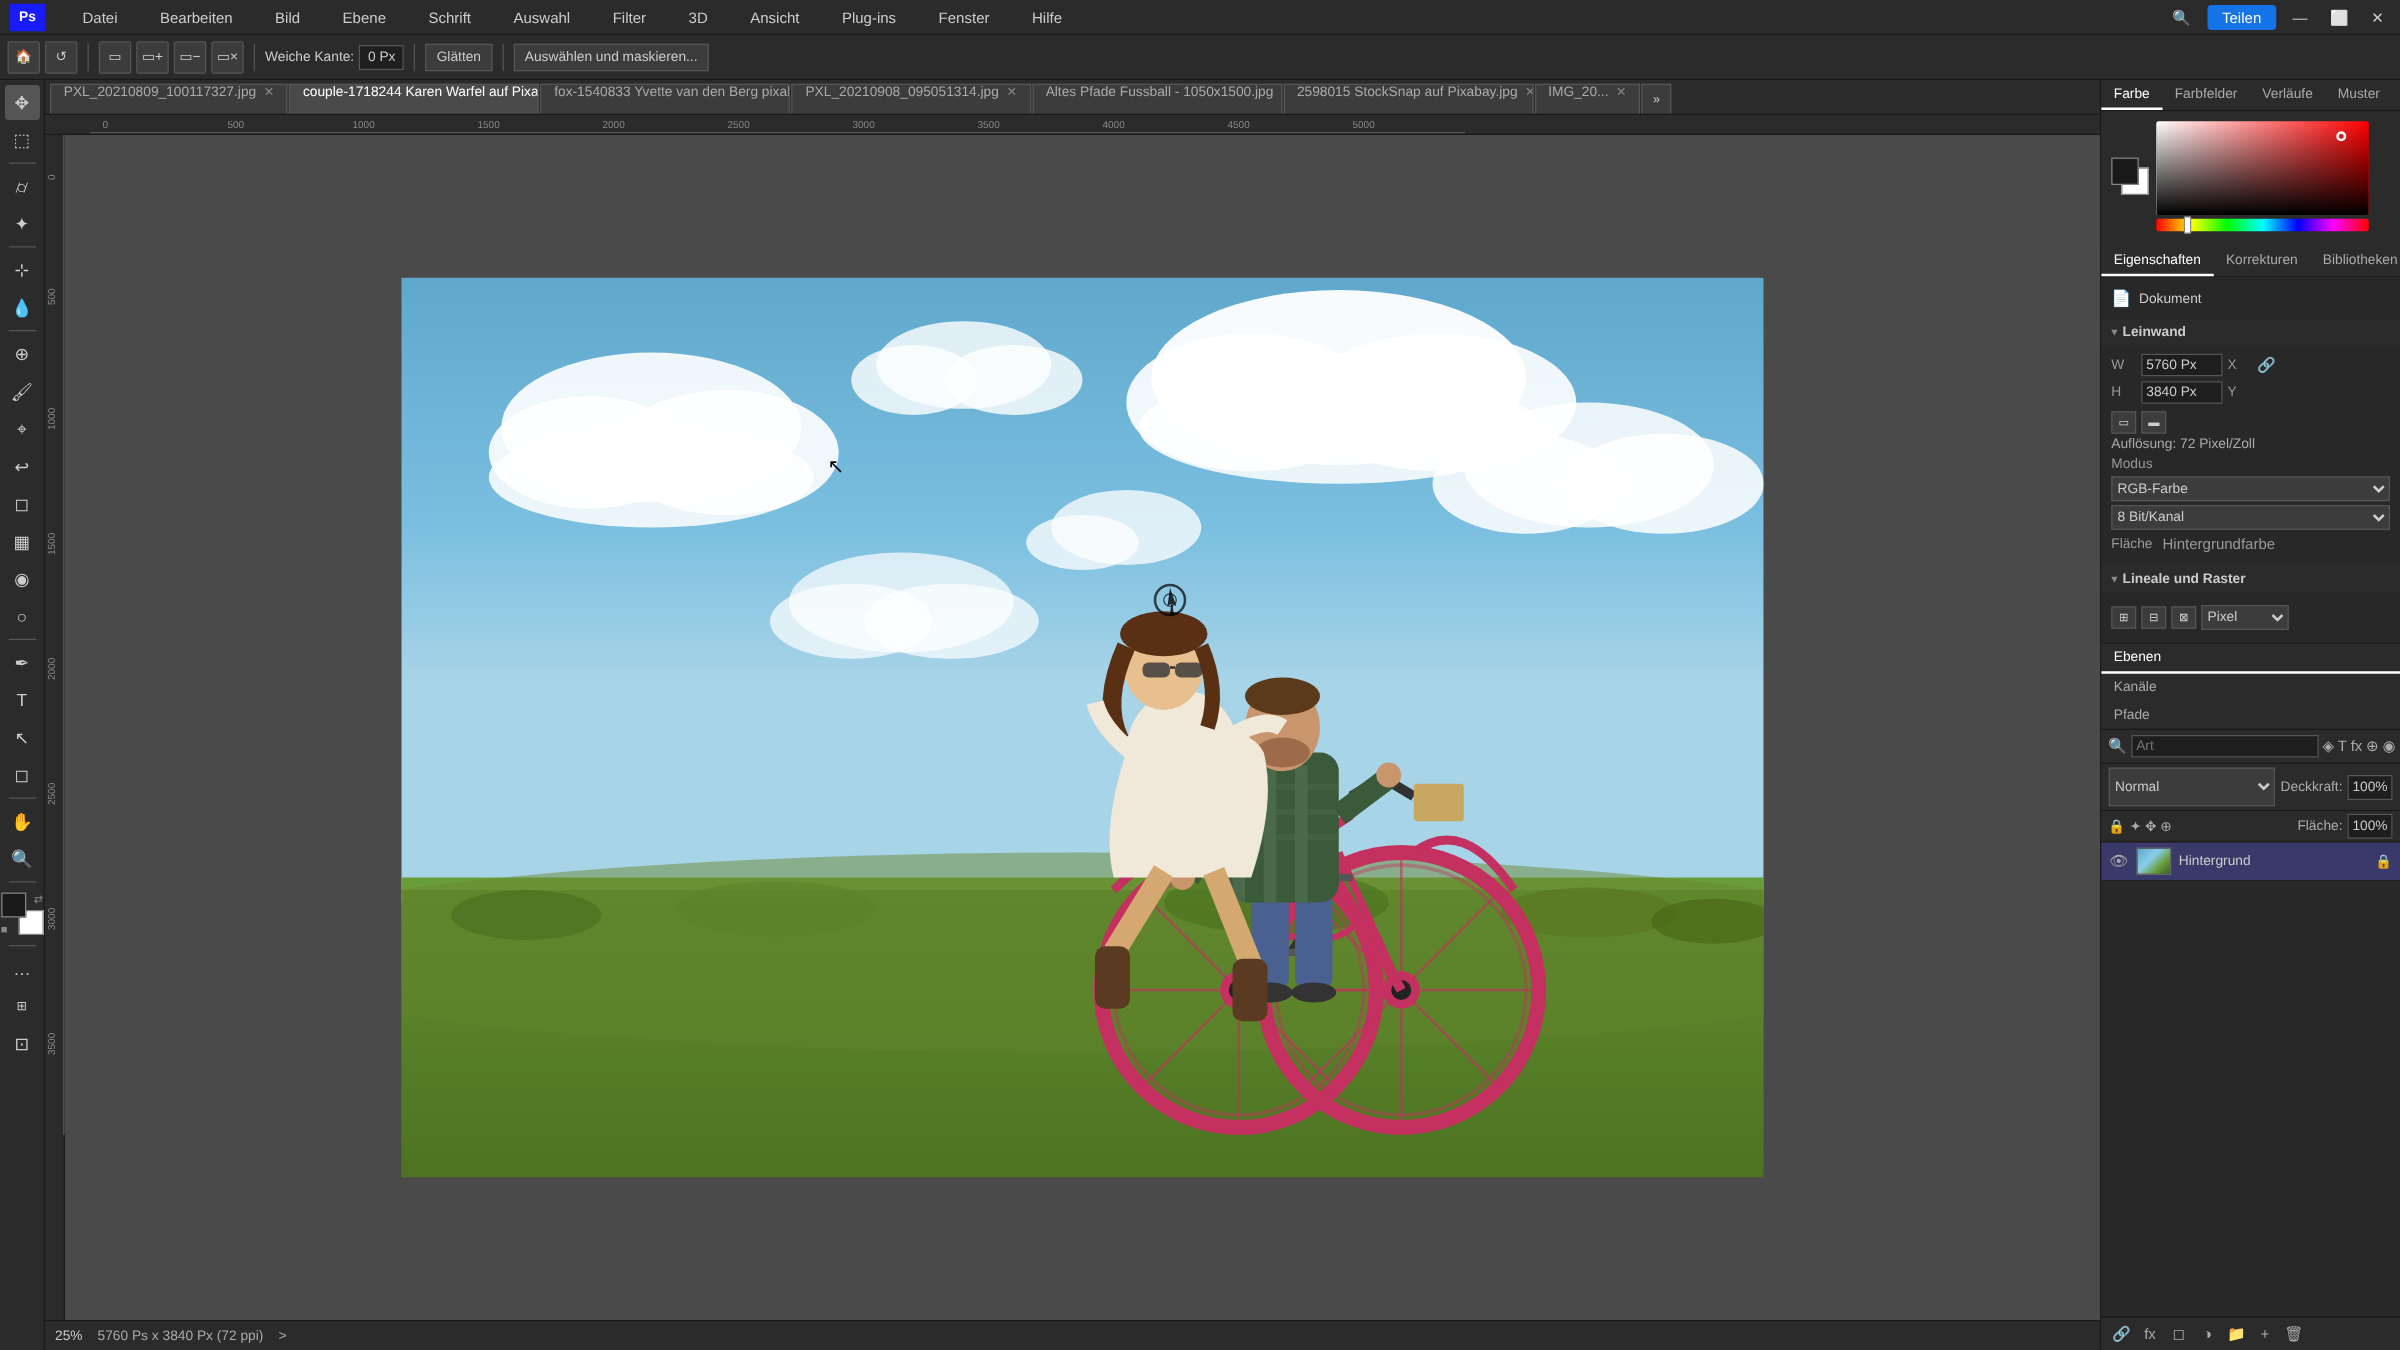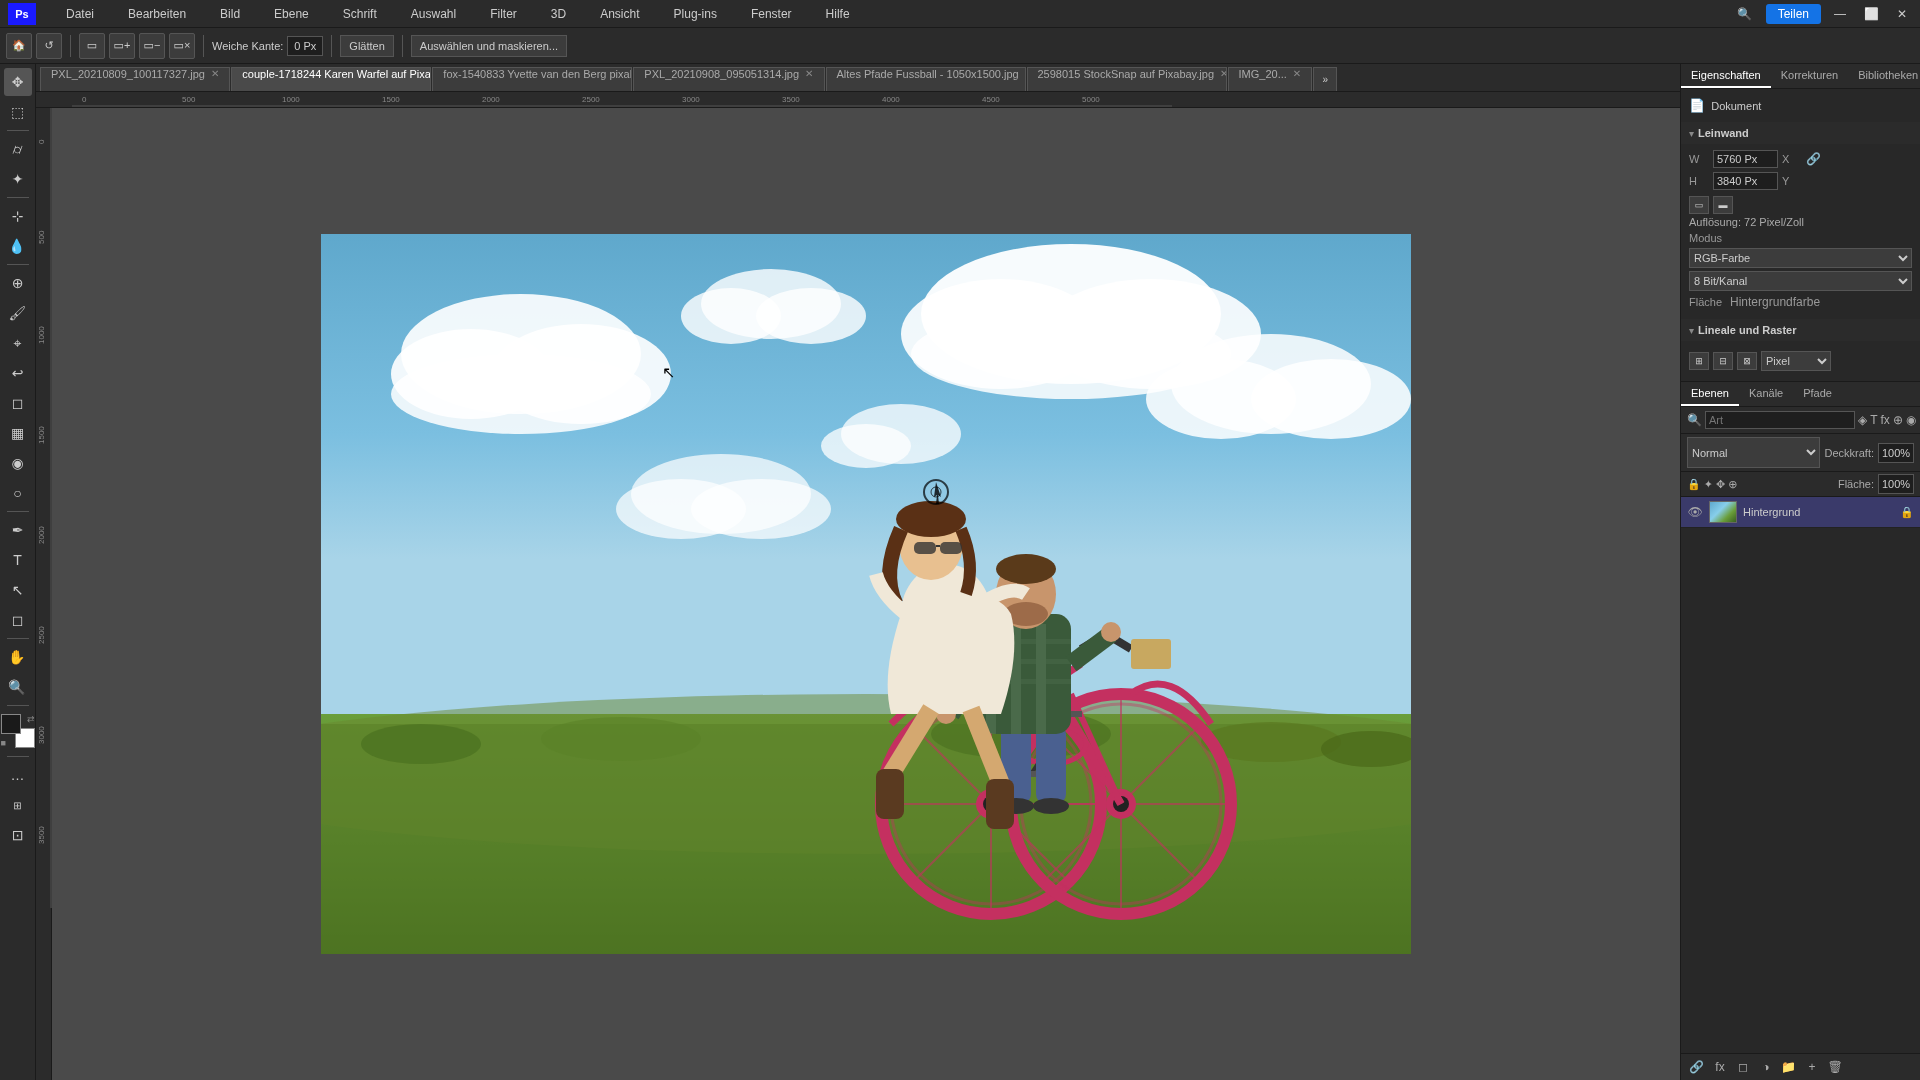--- a/index.html
+++ b/index.html
@@ -73,21 +73,21 @@
     .prop-resolution { font-size: 11px; color: #aaa; margin-bottom: 4px; }
     .prop-select { height: 20px; background: #3c3c3c; border: 1px solid #555; color: #ccc; font-size: 11px; width: 100%; }
 
     
     .rulers-row { display: flex; align-items: center; gap: 4px; padding: 4px 0; }
     .ruler-icon { width: 20px; height: 18px; border: 1px solid #555; background: #3c3c3c; display: flex; align-items: center; justify-content: center; font-size: 9px; color: #ccc; cursor: pointer; }
     .ruler-select { height: 20px; background: #3c3c3c; border: 1px solid #555; color: #ccc; font-size: 11px; width: 70px; }
 
     
     .layers-panel { flex: 1; display: flex; flex-direction: column; min-height: 0; }
-    .layers-tabs { display: flex; border-bottom: 1px solid #1a1a1a; background: #2b2b2b; }
+    .layers-tabs { display: flex; border-bottom: 1px solid #1a1a1a; background: #2b2b2b; flex-direction: column; }
     .layers-tab { padding: 5px 10px; font-size: 11px; color: #aaa; cursor: pointer; }
     .layers-tab.active { color: #fff; border-bottom: 2px solid #fff; }
 
     .layers-toolbar { display: flex; align-items: center; padding: 3px 6px; gap: 3px; border-bottom: 1px solid #1a1a1a; background: #2b2b2b; }
     .layer-tool-icon { width: 20px; height: 20px; display: flex; align-items: center; justify-content: center; cursor: pointer; color: #aaa; font-size: 12px; }
     .layer-search { flex: 1; height: 18px; background: #1e1e1e; border: 1px solid #555; color: #ccc; font-size: 11px; padding: 0 3px; }
 
     .layer-blend-row { display: flex; align-items: center; padding: 3px 6px; gap: 4px; border-bottom: 1px solid #1a1a1a; background: #2b2b2b; }
     .layer-blend-select { height: 31px; background: #3c3c3c; border: 1px solid #555; color: #ccc; font-size: 11px; flex: 1; }
     .layer-opacity-label { font-size: 11px; color: #aaa; }
@@ -444,24 +444,57 @@
               <circle cx="615" cy="258" r="5" fill="none" stroke="rgba(0,0,0,0.7)" stroke-width="1"></circle>
               <path d="M615 248 L620 263 L617 261 L618 270 L615 270 L616 261 L613 263 Z" fill="rgba(0,0,0,0.8)"></path>
             </svg>
           </div>
 
           <div style="position:absolute; top:255px; left:610px; color:black; font-size:16px; pointer-events:none;">↖</div>
         </div>
       </div>
     </div>
 
+    <div class="status-bar">
+      <span class="zoom-info">25%</span>
+      <span>5760 Ps x 3840 Px (72 ppi)</span>
+      <span>&gt;</span>
+    </div>
   </div>
 
   <div class="right-panel">
 
+    <div class="right-panel-top">
+      <div class="panel-tabs">
+        <div class="panel-tab active">Farbe</div>
+        <div class="panel-tab">Farbfelder</div>
+        <div class="panel-tab">Verläufe</div>
+        <div class="panel-tab">Muster</div>
+      </div>
+      <div class="color-picker-area">
+
+        <div style="display:flex; align-items:center; gap:6px; margin-bottom:4px;">
+          <div style="position:relative; width:30px; height:30px;">
+            <div style="width:22px;height:22px;background:#fff;border:1px solid #888;position:absolute;bottom:0;right:0;"></div>
+            <div style="width:22px;height:22px;background:#1a1a1a;border:1px solid #888;position:absolute;top:0;left:0;"></div>
+          </div>
+          <div style="flex:1;">
+
+            <div style="position:relative; width:170px; height:75px; background: linear-gradient(to right, white, red); overflow:hidden; border-radius:2px; cursor:crosshair;">
+              <div style="position:absolute;inset:0;background:linear-gradient(to bottom, transparent, black);"></div>
+              <div style="position:absolute;width:8px;height:8px;border-radius:50%;border:2px solid white;top:8px;right:18px;"></div>
+            </div>
+
+            <div style="position:relative; width:170px; height:10px; background: linear-gradient(to right, #f00, #ff0, #0f0, #0ff, #00f, #f0f, #f00); border-radius:2px; margin-top:3px; cursor:pointer;">
+              <div style="position:absolute;top:-2px;left:22px;width:6px;height:14px;background:white;border:1px solid #888;border-radius:1px;"></div>
+            </div>
+          </div>
+        </div>
+      </div>
+    </div>
 
     <div class="properties-section">
       <div class="panel-tabs">
         <div class="panel-tab active">Eigenschaften</div>
         <div class="panel-tab">Korrekturen</div>
         <div class="panel-tab">Bibliotheken</div>
       </div>
 
       <div class="section-body">
         <div style="display:flex; align-items:center; gap:6px; padding: 3px 0;">

